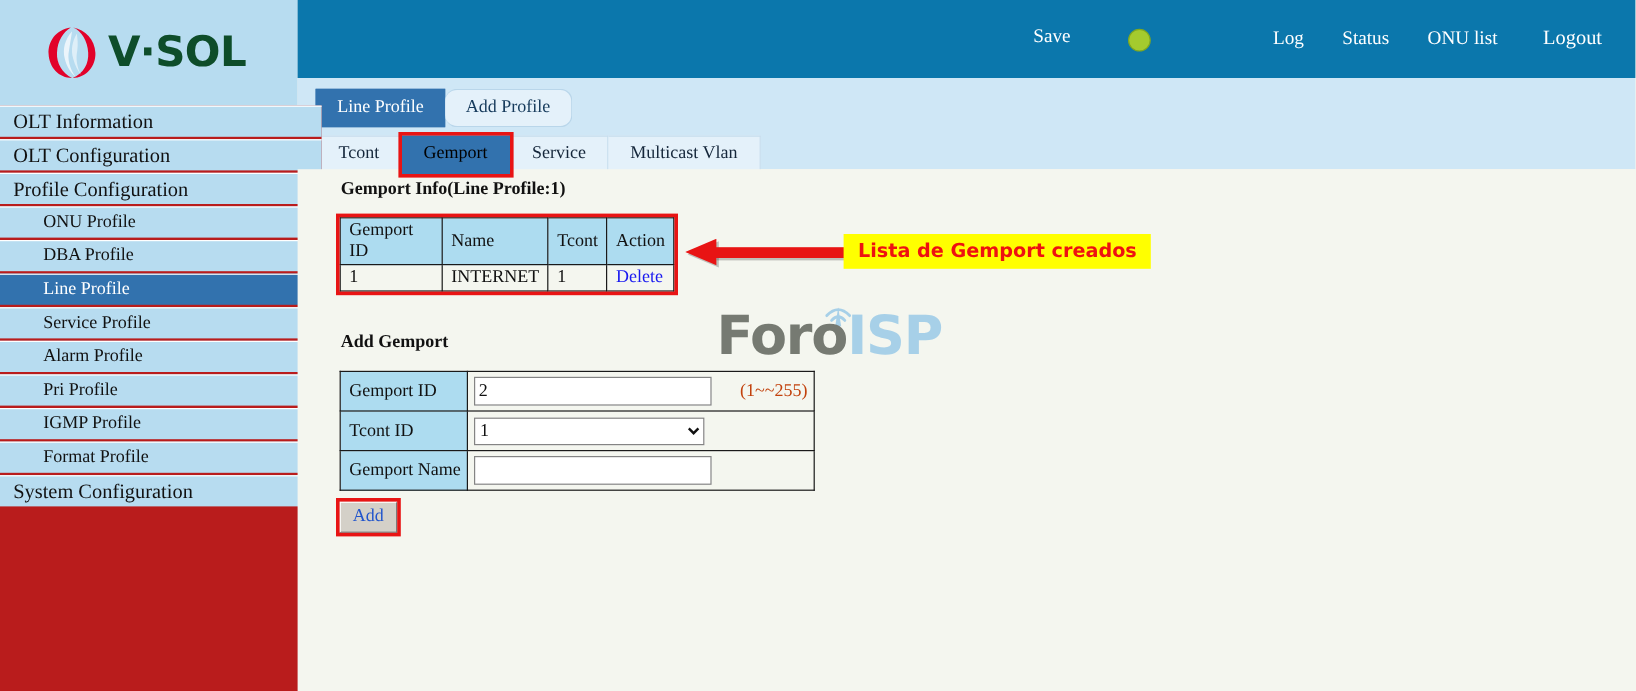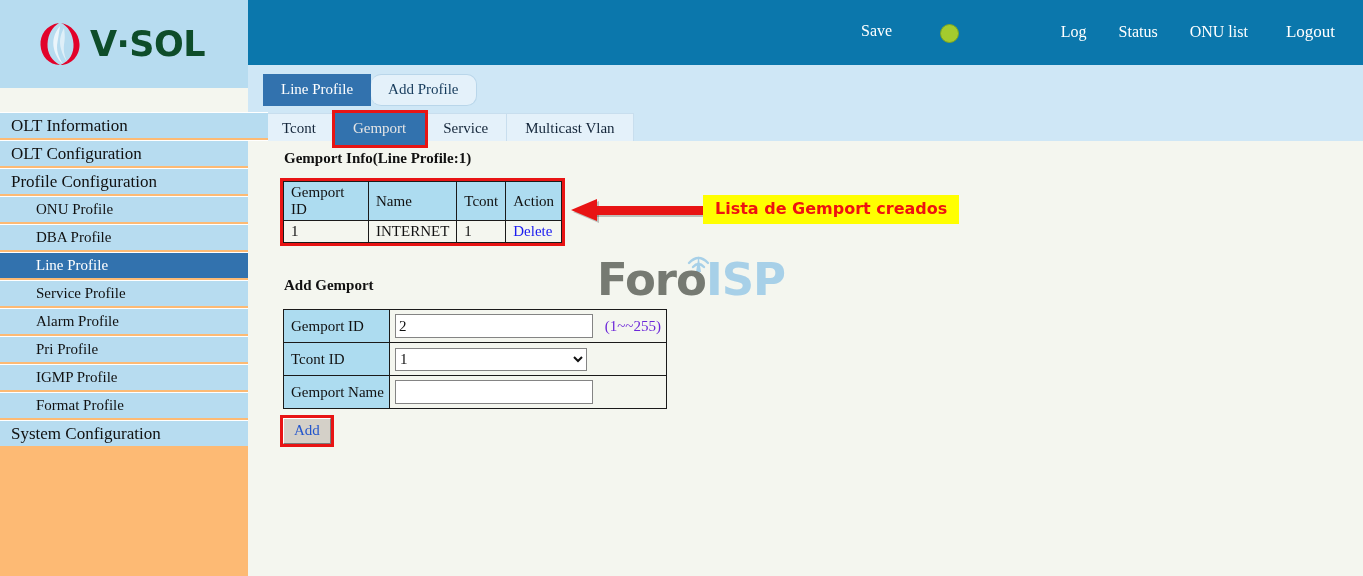--- a/index.html
+++ b/index.html
@@ -121,37 +121,36 @@
     border: 1px solid #c8deee;
     background: #e4f1fa;
     color: #14263a;
     cursor: pointer;
     line-height: 17px;
     position: relative;
   }
   .tab2 + .tab2 { border-left: none; }
   .tab2.active {
     background: #3272ae;
-    color: #e5e5e5;
+    color: #000000;
     border-color: #3272ae;
   }
   .tab2.marked {
     outline: 3px solid #e81414;
     outline-offset: 0px;
     z-index: 3;
   }
 
   
   .sidebar {
     position: absolute;
     left: 0; top: 88px;
     width: 268px;
     bottom: 0;
-    background: #fdba74;
-    margin-top: 24px;
+    background: #b91c1c;
   }
   .sb-item {
     height: 25px;
     line-height: 25px;
     background: #b7dcf0;
     color: #111111;
     font-size: 17px;
     padding-left: 11px;
     margin-bottom: 2px;
     border-top: 1px solid #ffffff;
@@ -299,22 +298,22 @@
     height: 23px;
     font-family: "Liberation Serif", serif;
     font-size: 15px;
     border: 1px solid #848484;
     background: #ffffff;
     color: #111;
     vertical-align: middle;
   }
   .hint {
     font-size: 15px;
-    color: #6d28d9;
-    margin-left: 8px;
+    color: #c2410c;
+    margin-left: 20px;
     vertical-align: middle;
   }
 
   
   .addbtn-wrap {
     position: absolute;
     left: 35px; top: 277px;
     outline: 3px solid #e81414;
   }
   .addbtn {

